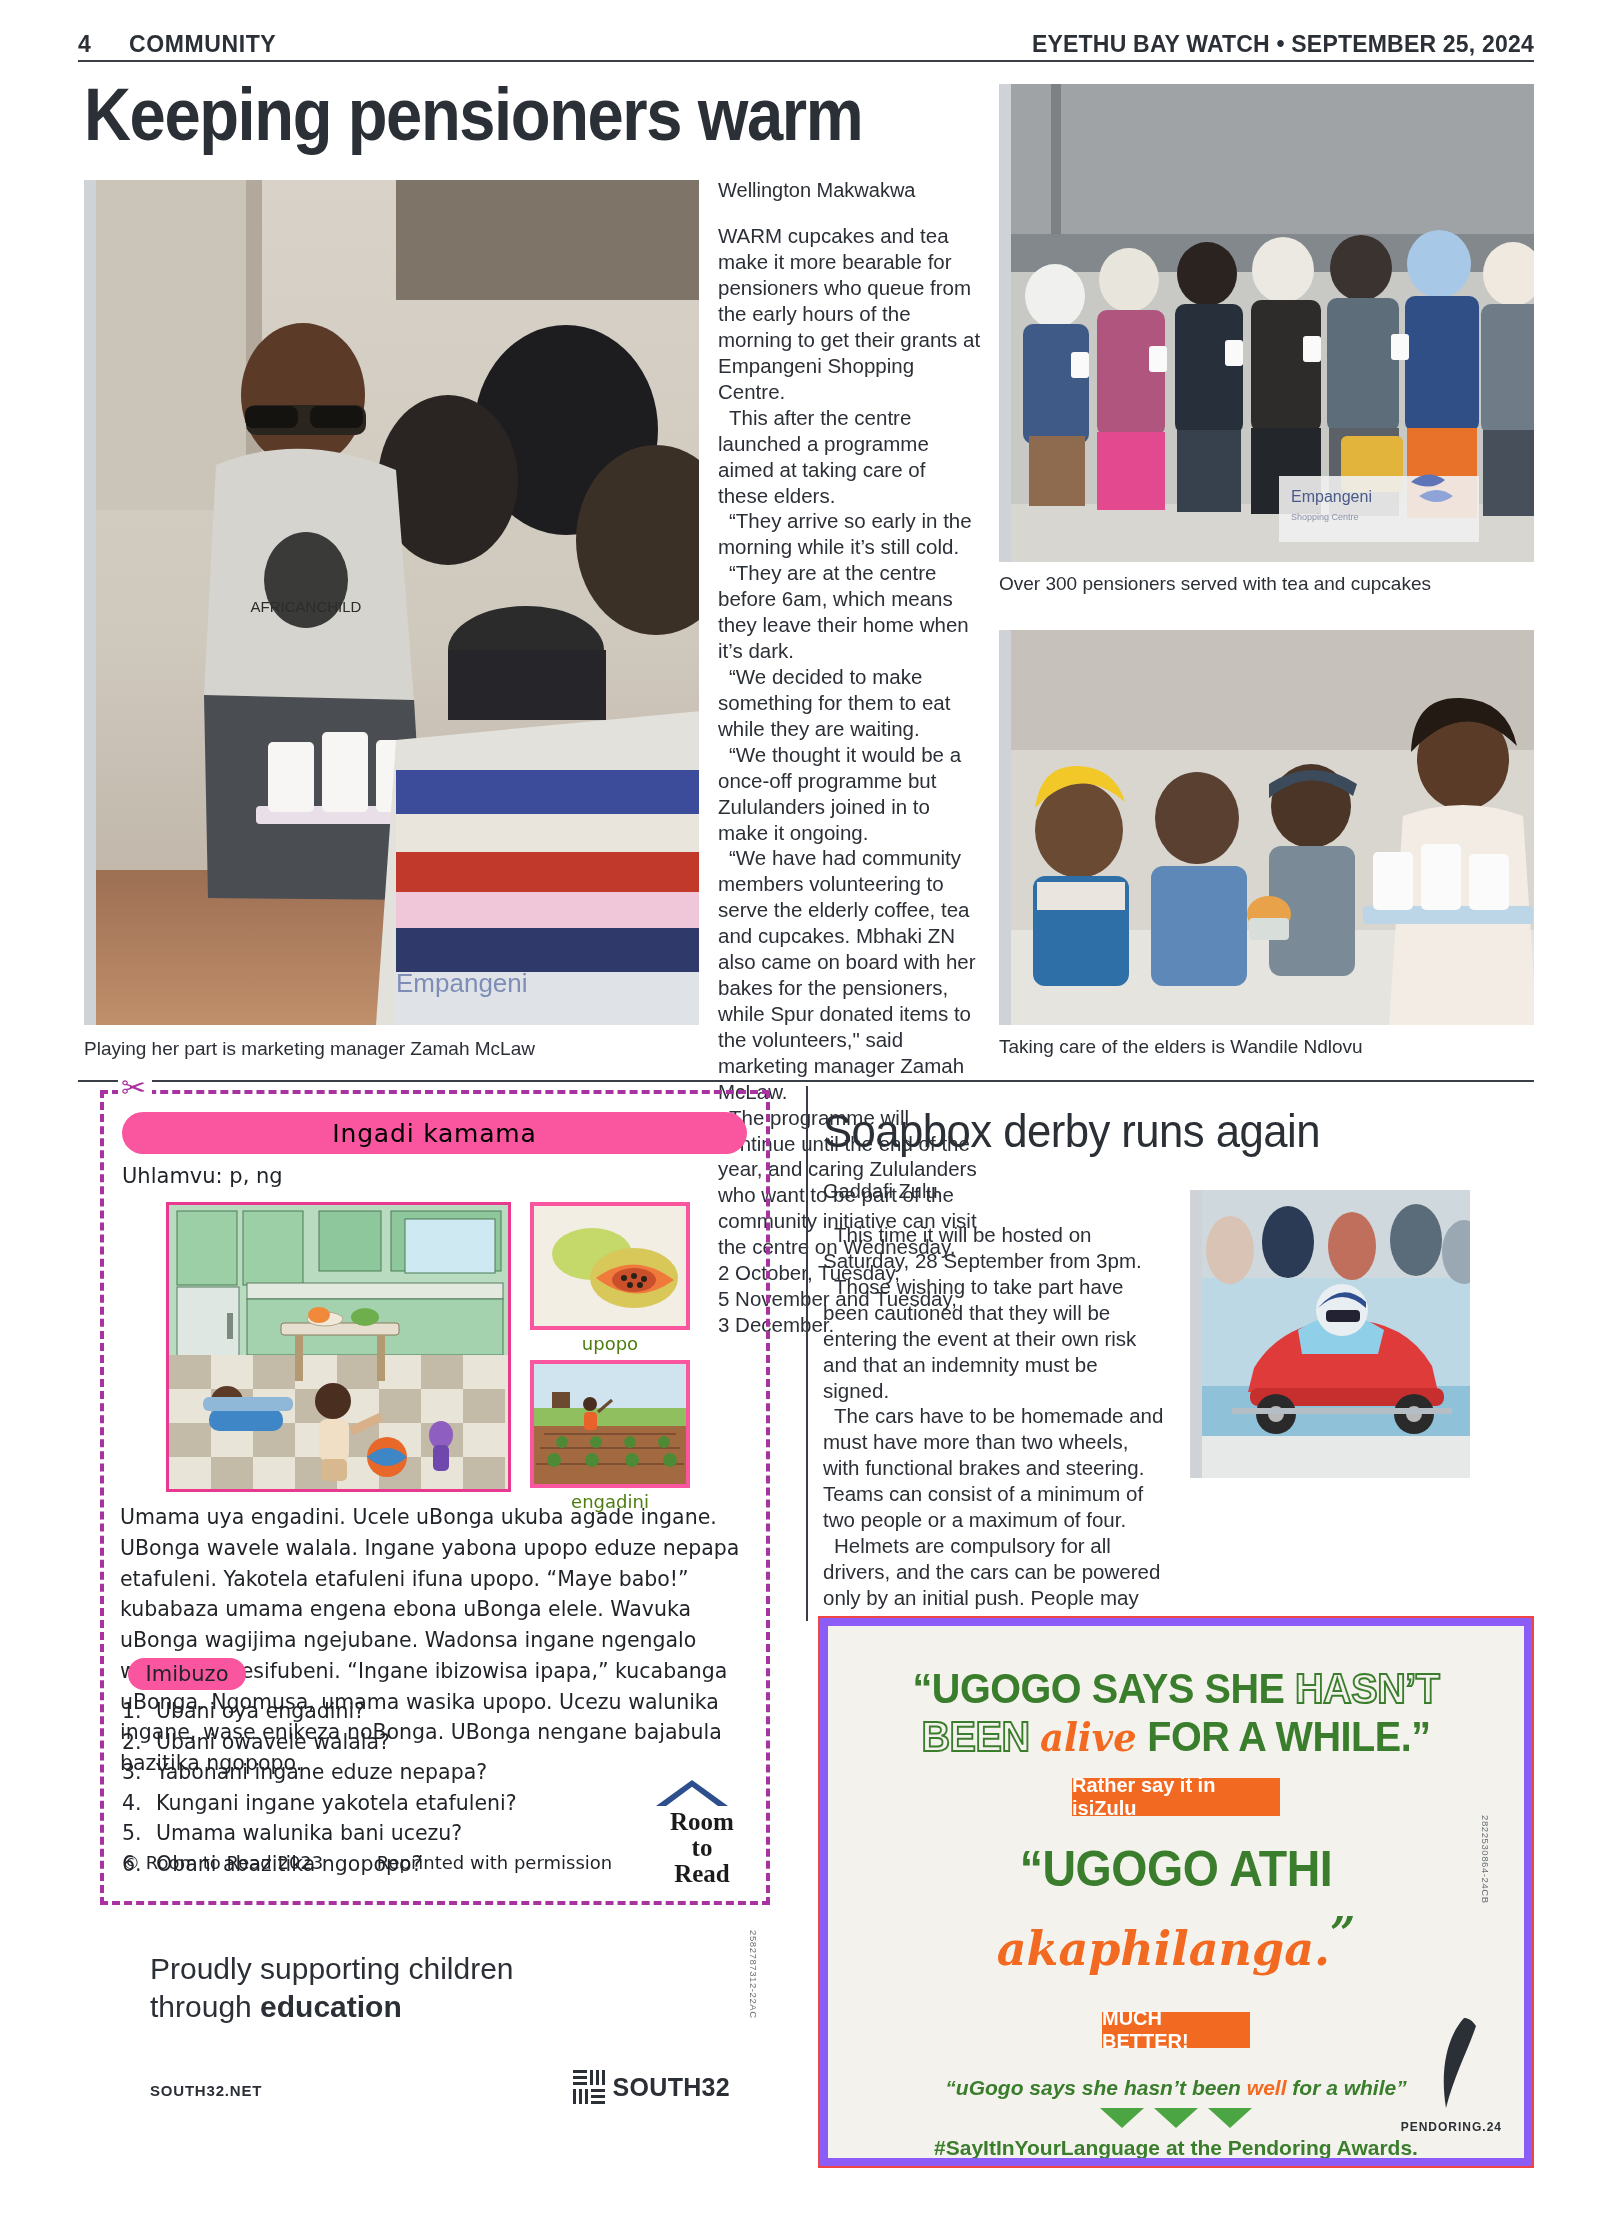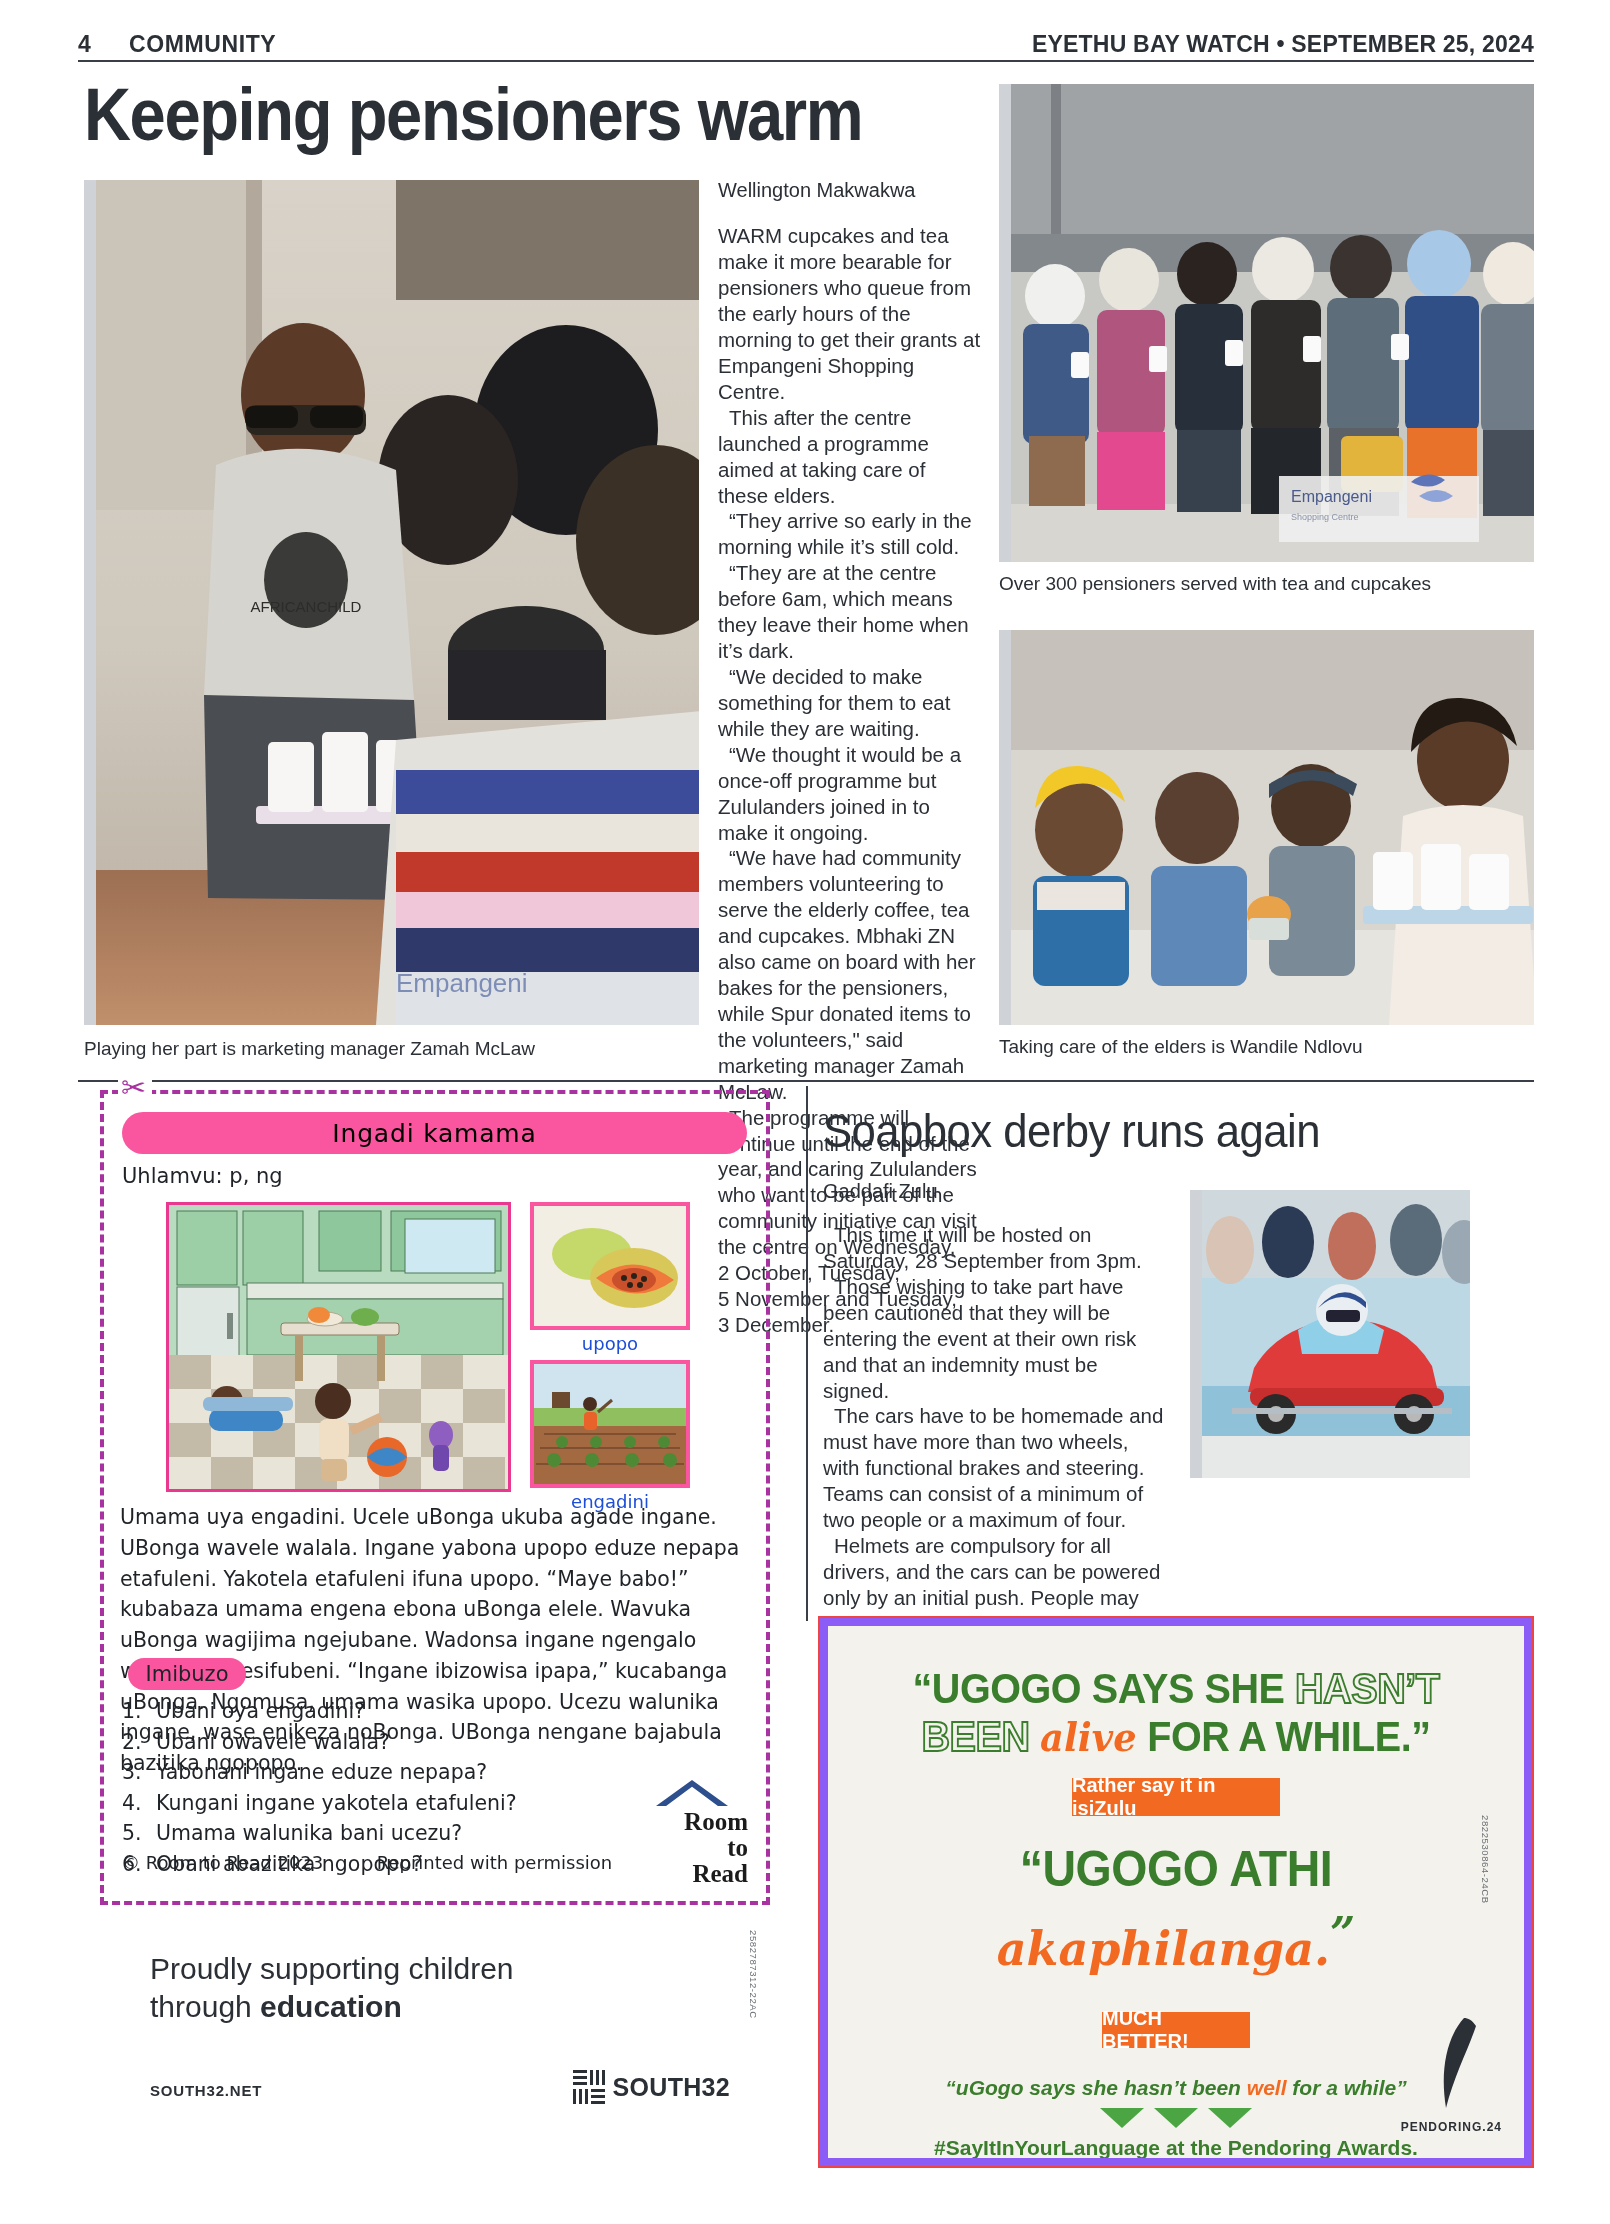--- a/index.html
+++ b/index.html
@@ -126,21 +126,21 @@
   .illus-small1 {
     position: absolute; left: 430px; top: 112px; width: 160px; height: 128px;
     border: 4px solid #f9569f; background: #f4efe6;
   }
   .illus-small2 {
     position: absolute; left: 430px; top: 270px; width: 160px; height: 128px;
     border: 4px solid #f9569f; background: #d8e6c9;
   }
   .illus-label {
     position: absolute; width: 160px; text-align: center;
-    font-size: 18px; color: #1d4ed8; font-family: "DejaVu Sans", sans-serif;
+    font-size: 18px; color: #4d7c0f; font-family: "DejaVu Sans", sans-serif;
   }
   #lbl-upopo { left: 430px; top: 243px; }
   #lbl-engadini { left: 430px; top: 401px; }
 
   .story-text {
     position: absolute; left: 20px; top: 412px; width: 630px;
     font-size: 20.5px; line-height: 1.50; color: #1f2328;
     font-family: "DejaVu Sans", sans-serif;
   }
   .pill-q {
@@ -158,21 +158,21 @@
   }
   .q-list li { display: flex; }
   .q-num { width: 34px; flex: 0 0 34px; }
   .credit {
     position: absolute; left: 22px; top: 762px; font-size: 18px; color: #1f2328;
     font-family: "DejaVu Sans", sans-serif;
   }
   .credit .sp { display: inline-block; width: 42px; }
   .rtr-logo {
     position: absolute; right: 22px; top: 690px; width: 92px;
-    text-align: right; font-family: "Liberation Serif", serif;
+    text-align: center; font-family: "Liberation Serif", serif;
     font-weight: bold; font-size: 25px; line-height: 1.04; color: #1b1b1b;
   }
   .rtr-roof {
     width: 72px; height: 26px; margin-bottom: 3px;
     background: #2e4f8e;
     clip-path: polygon(0% 100%, 50% 0%, 100% 100%, 100% 100%, 86% 100%, 50% 26%, 14% 100%);
   }
 
   
   .s32 { position: absolute; left: 100px; top: 1940px; width: 670px; height: 230px; }

